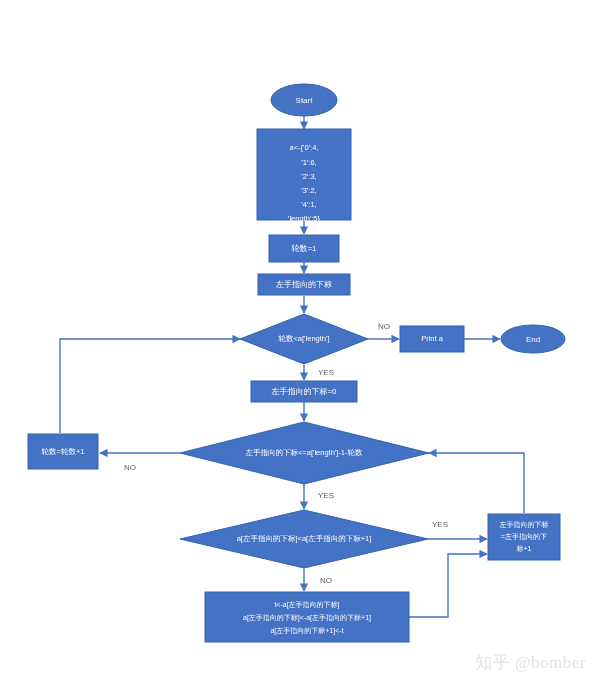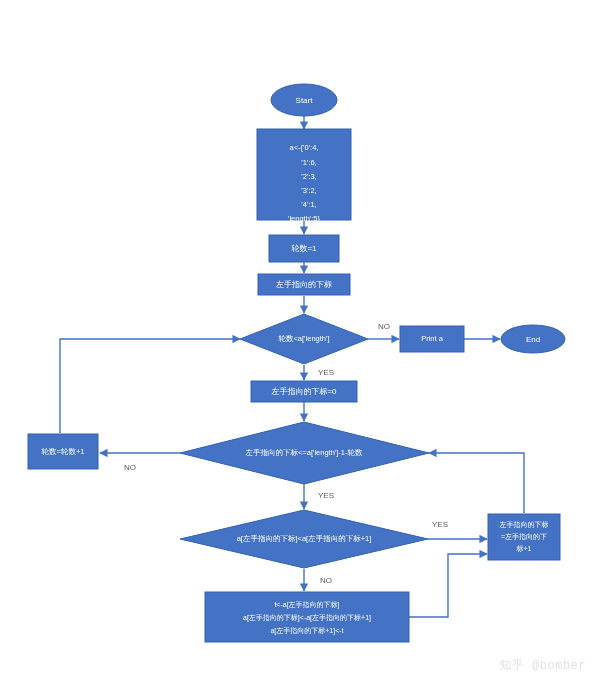--- a/index.html
+++ b/index.html
@@ -37,23 +37,23 @@
     font-family: "Liberation Sans", "DejaVu Sans", sans-serif;
     font-size: 8px;
     text-anchor: middle;
     dominant-baseline: middle;
   }
   .watermark {
     position: absolute;
     right: 14px;
     bottom: 18px;
     color: #e2e2e2;
-    font-size: 12px;
+    font-size: 17px;
     letter-spacing: 0.5px;
-    font-family: Liberation Mono, monospace;
+    font-family: Liberation Serif, serif;
     user-select: none;
   }
 </style>
 </head>
 <body>
 
 <div id="canvas">
 
   <svg class="flow" viewBox="0 0 600 675">
     <defs>

